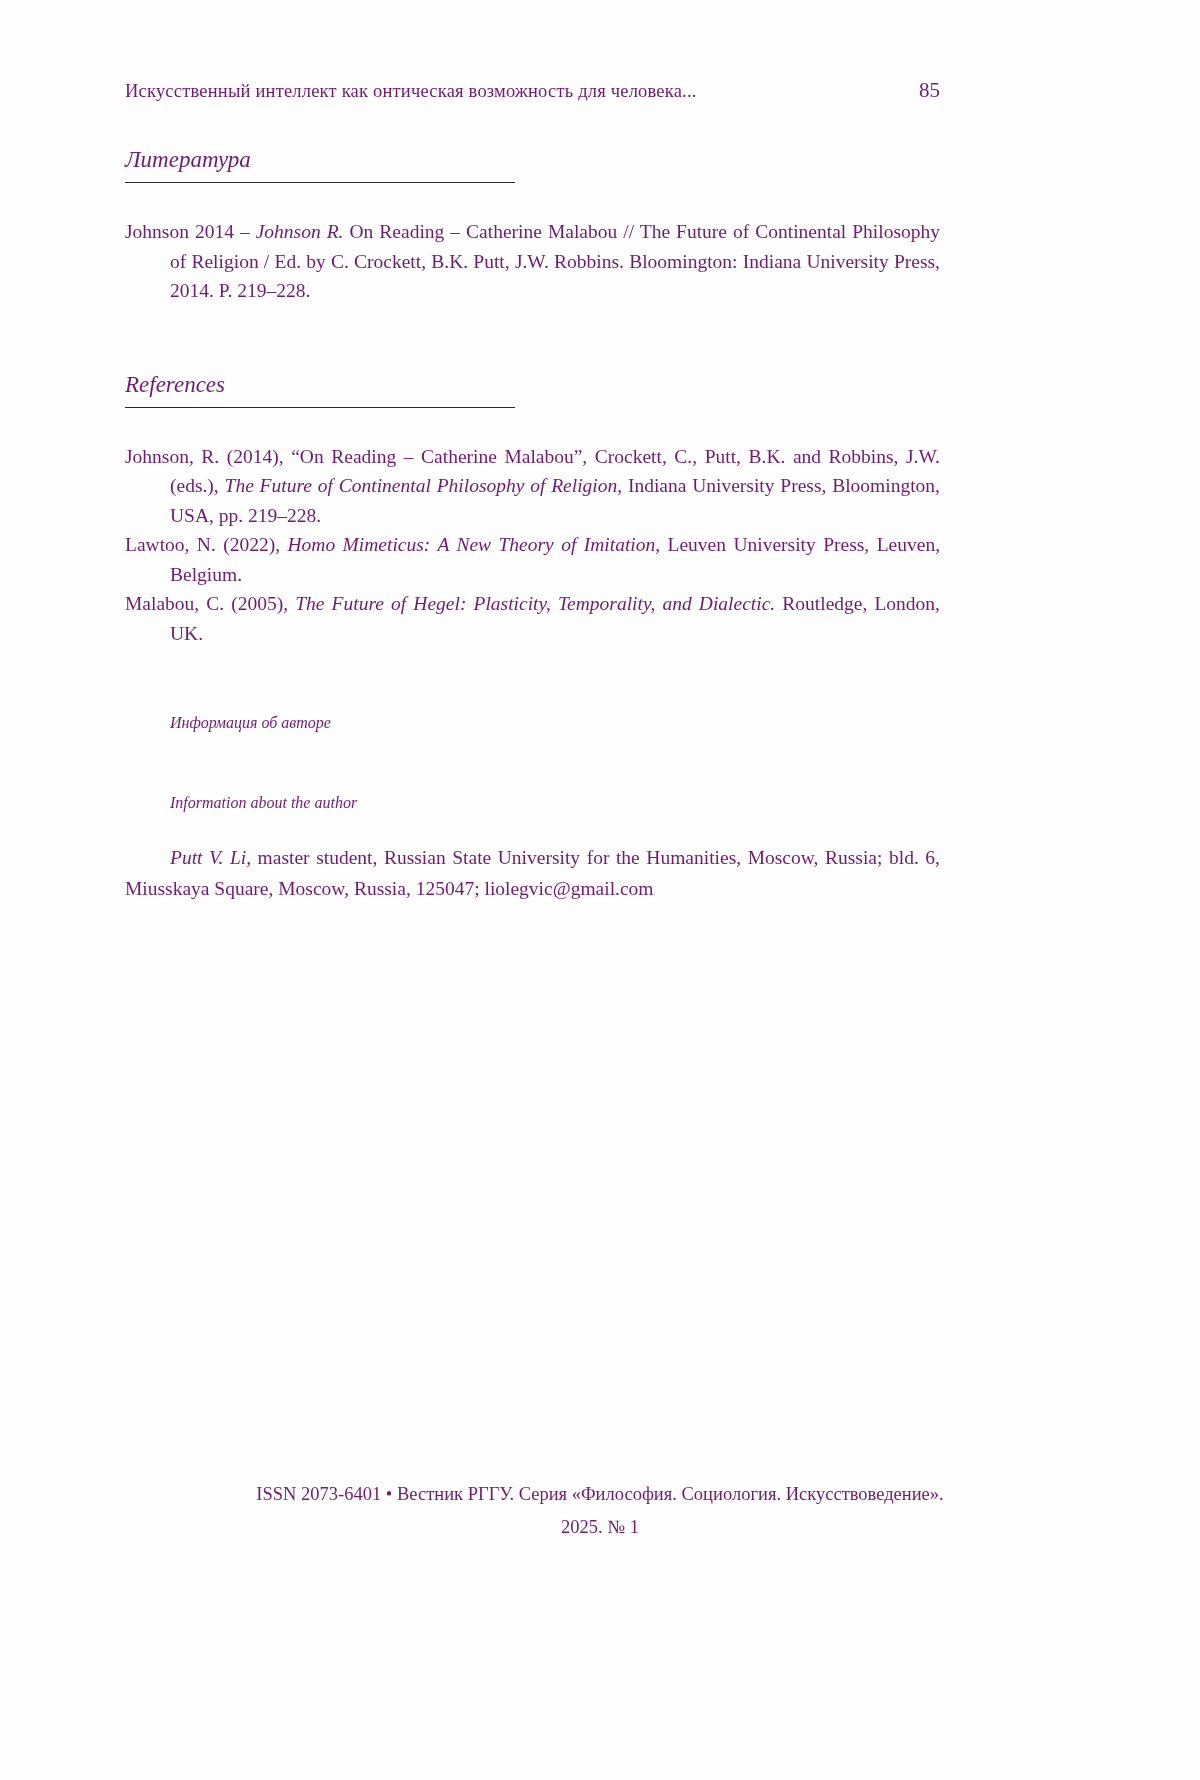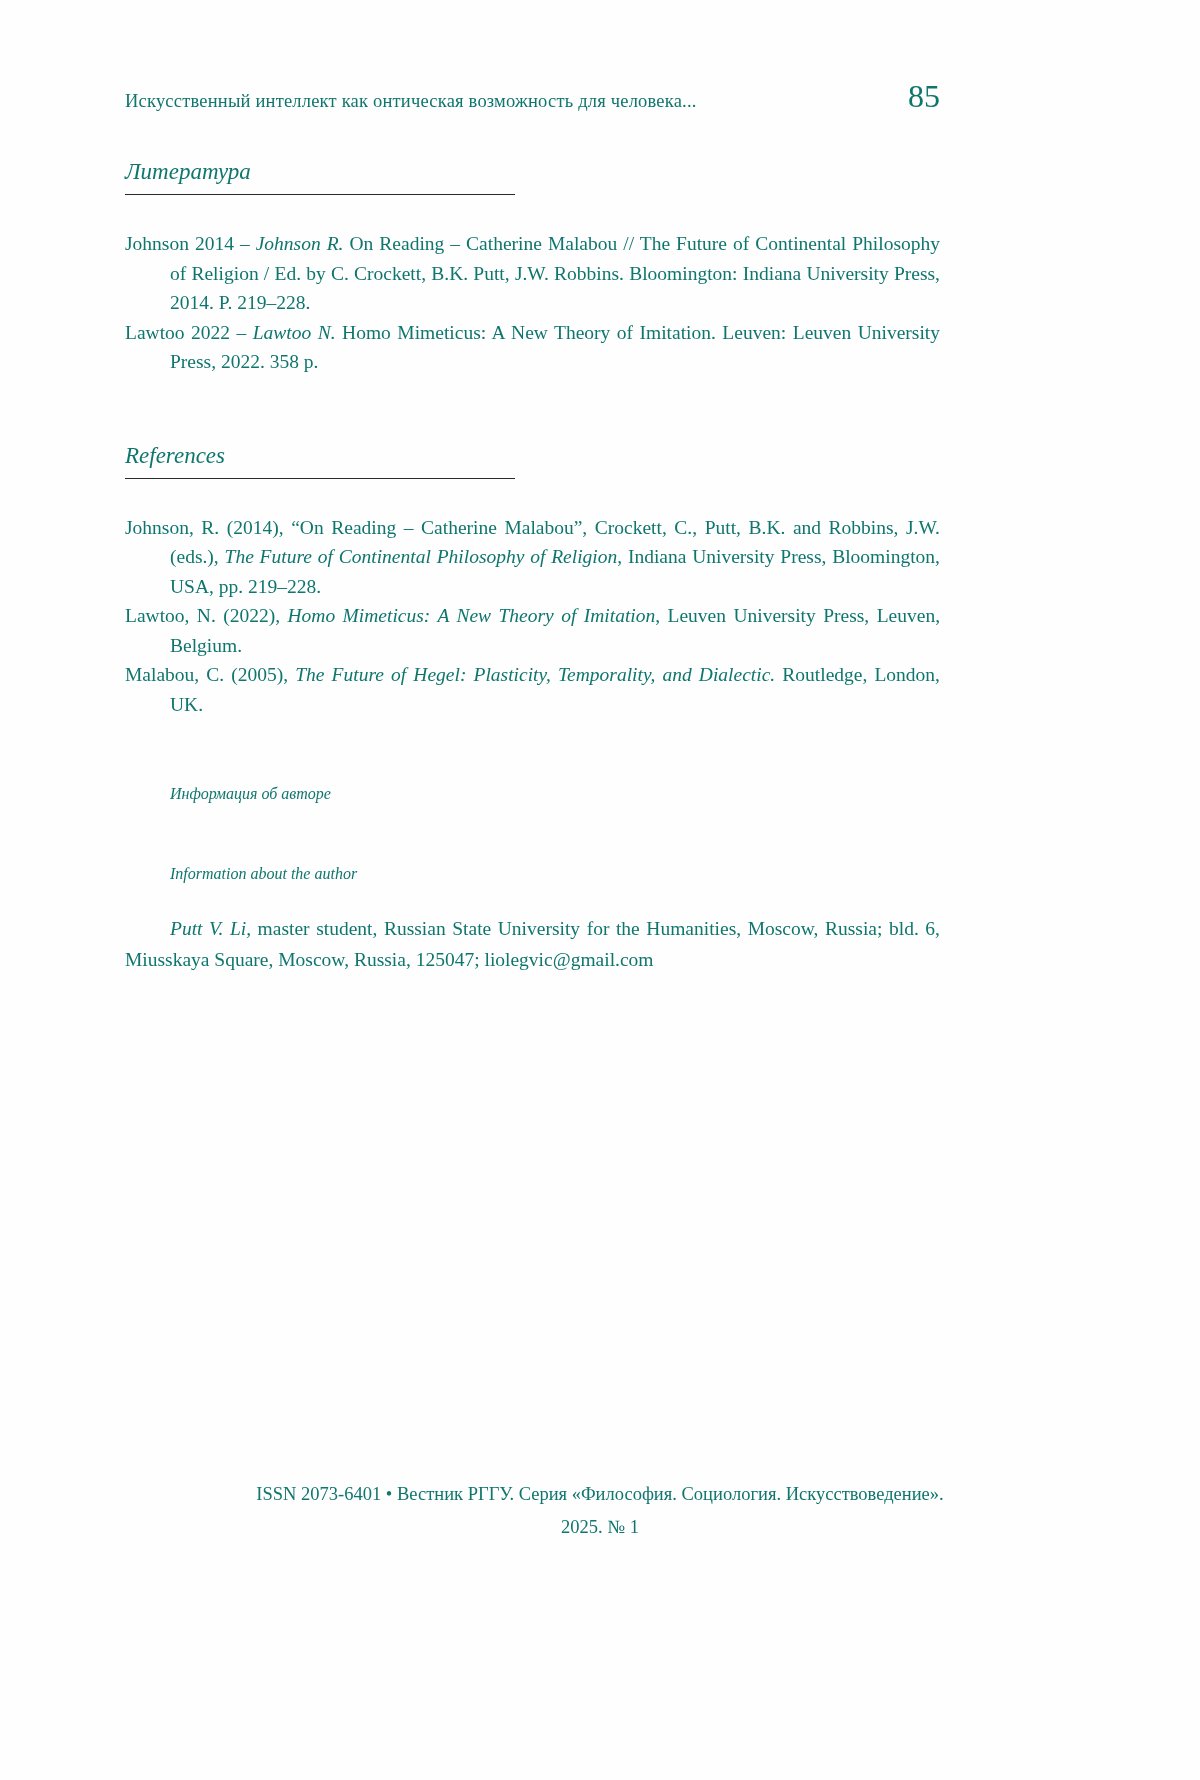--- a/index.html
+++ b/index.html
@@ -2,40 +2,40 @@
 <html><head>
 <meta charset="utf-8">
 <style>
   * { margin: 0; padding: 0; box-sizing: border-box; }
   html, body { background: #ffffff; }
   .page {
     position: relative;
     width: 1200px;
     height: 1780px;
     background: #fefefe;
-    color: #0f766e;
+    color: #701a75;
     font-family: "Liberation Serif", "DejaVu Serif", serif;
     overflow: hidden;
   }
   .content {
     padding: 78px 260px 0 125px; 
   }
   
   .running-header {
     display: flex;
     justify-content: space-between;
     align-items: baseline;
     margin-bottom: 44px;
   }
   .running-title {
     font-size: 18.5px;
     letter-spacing: 0.2px;
   }
   .page-number {
-    font-size: 32px;
+    font-size: 21px;
   }
   
   .section-heading {
     font-style: italic;
     font-size: 23px;
     padding-bottom: 9px;
     border-bottom: 1.5px solid #2a2a2a;
     width: 390px;
     margin-bottom: 34px;
   }
@@ -82,21 +82,20 @@
 
     <div class="running-header">
       <span class="running-title">Искусственный интеллект как онтическая возможность для человека...</span>
       <span class="page-number">85</span>
     </div>
 
     <div class="section-heading">Литература</div>
 
     <div class="ref-list">
       <p class="ref-item"><span>Johnson 2014 – </span><em>Johnson R.</em><span> On Reading – Catherine Malabou // The Future of Continental Philosophy of Religion / Ed. by C. Crockett, B.K. Putt, J.W. Robbins. Bloomington: Indiana University Press, 2014. P. 219–228.</span></p>
-      <p class="ref-item"><span>Lawtoo 2022 – </span><em>Lawtoo N.</em><span> Homo Mimeticus: A New Theory of Imitation. Leuven: Leuven University Press, 2022. 358 p.</span></p>
     </div>
 
     <div class="section-heading">References</div>
 
     <div class="ref-list">
       <p class="ref-item"><span>Johnson, R. (2014), “On Reading – Catherine Malabou”, Crockett, C., Putt, B.K. and Robbins, J.W. (eds.), </span><em>The Future of Continental Philosophy of Religion</em><span>, Indiana University Press, Bloomington, USA, pp. 219–228.</span></p>
       <p class="ref-item"><span>Lawtoo, N. (2022), </span><em>Homo Mimeticus: A New Theory of Imitation</em><span>, Leuven University Press, Leuven, Belgium.</span></p>
       <p class="ref-item"><span>Malabou, C. (2005), </span><em>The Future of Hegel: Plasticity, Temporality, and Dialectic.</em><span> Routledge, London, UK.</span></p>
     </div>
 

